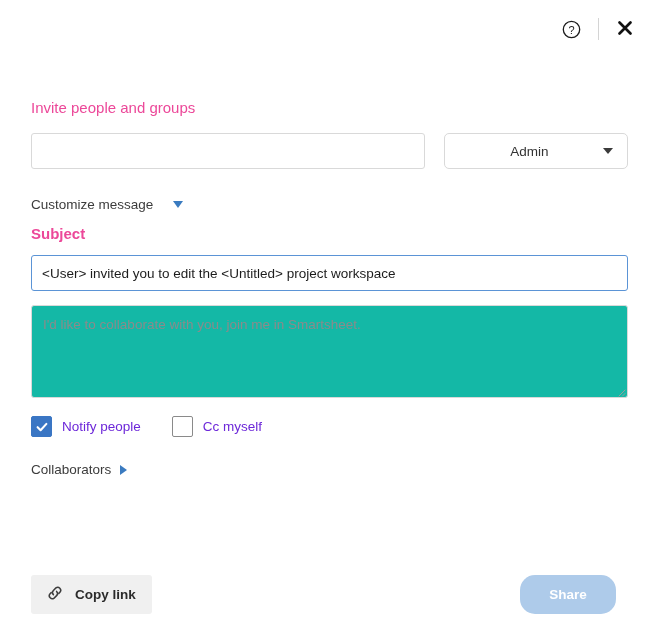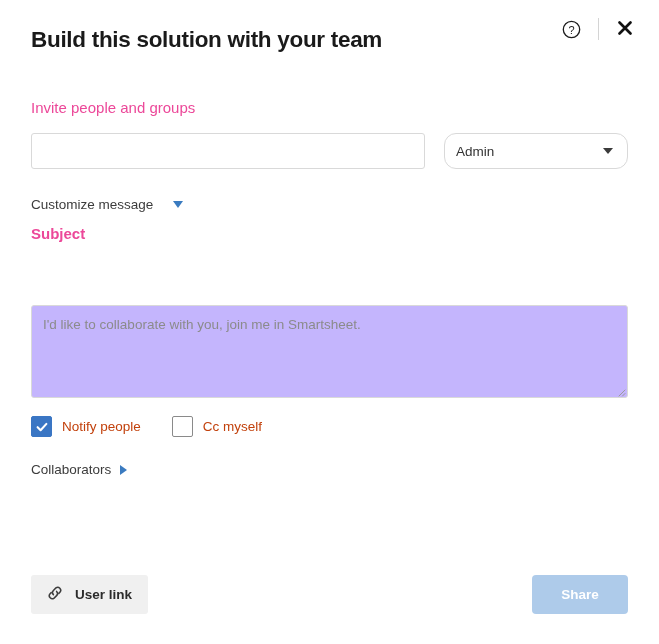--- a/index.html
+++ b/index.html
@@ -80,25 +80,26 @@
     padding: 0 10px;
     outline: none;
   }
   .invite-input::placeholder { color: #9a9a9a; }
 
   .role-select {
     position: absolute;
     left: 444px; top: 133px;
     width: 184px; height: 36px;
     border: 1px solid #d9d9d9;
-    border-radius: 12px;
+    border-radius: 5px;
     background: #fff;
     display: flex;
     align-items: center;
     cursor: pointer;
+    text-align: center;
   }
   .role-select .role-text {
     font-size: 13.5px;
     color: #333;
     padding-left: 11px;
     flex: 1;
   }
   .caret-down {
     width: 0; height: 0;
     border-left: 5px solid transparent;
@@ -146,21 +147,21 @@
     padding: 0 10px;
     outline: none;
   }
 
   .message-area {
     position: absolute;
     left: 31px; top: 305px;
     width: 597px; height: 93px;
     border: 1px solid #d9d9d9;
     border-radius: 3px;
-    background: #c4b5fd;
+    background: #14b8a6;
     font-family: "Liberation Sans", sans-serif;
     font-size: 13.5px;
     color: #222;
     padding: 10px 11px;
     resize: none;
     outline: none;
     line-height: 1.35;
   }
   .message-area::placeholder { color: #8b8b8b; }
   .resize-grip {
@@ -195,21 +196,21 @@
   .cbox.checked {
     background: #3a76c4;
     border: 1px solid #3a76c4;
   }
   .cbox.unchecked {
     background: #fff;
     border: 1.5px solid #8a8a8a;
   }
   .check-label {
     font-size: 13.5px;
-    color: #c2410c;
+    color: #6d28d9;
     margin-left: 10px;
     white-space: nowrap;
   }
 
   .collab-row {
     position: absolute;
     left: 31px; top: 462px;
     display: flex;
     align-items: center;
     gap: 9px;
@@ -238,25 +239,25 @@
   .copy-link-btn .cl-text {
     font-size: 13.5px;
     font-weight: bold;
     color: #2b2b2b;
     margin-left: 10px;
     white-space: nowrap;
   }
 
   .share-btn {
     position: absolute;
-    left: 532px; top: 575px;
+    left: 520px; top: 575px;
     width: 96px; height: 39px;
     background: #aecbea;
     border: none;
-    border-radius: 4px;
+    border-radius: 15px;
     color: #ffffff;
     font-family: "Liberation Sans", sans-serif;
     font-size: 13.5px;
     font-weight: bold;
     cursor: default;
   }
 </style>
 </head>
 <body>
 
@@ -274,36 +275,36 @@
     <div class="hdr-divider"></div>
     <button class="close-btn">
       <span>
         <svg width="18" height="18" viewBox="0 0 18 18">
           <path d="M3.5 3.5 L14.5 14.5 M14.5 3.5 L3.5 14.5" stroke="#111111" stroke-width="2.7" stroke-linecap="round"></path>
         </svg>
       </span>
     </button>
   </div>
 
-  <div class="title">Build this solution with your team</div>
 
   <div class="field-label" id="lbl-invite">Invite people and groups</div>
   <input class="invite-input" type="text" value="" placeholder="" style="">
 
   <div class="role-select">
     <span class="role-text">Admin</span>
     <span class="caret-down"></span>
   </div>
 
   <div class="customize-row">
     <span class="ctext">Customize message</span>
     <span class="tri-down-blue"></span>
   </div>
 
   <div class="field-label" id="lbl-subject">Subject</div>
+  <input class="subject-input" type="text" value="&lt;User&gt; invited you to edit the &lt;Untitled&gt; project workspace" style="">
 
   <textarea class="message-area" placeholder="I'd like to collaborate with you, join me in Smartsheet." style=""></textarea>
   <span class="resize-grip">
     <svg width="12" height="12" viewBox="0 0 12 12">
       <path d="M11 5 L5 11 M11 8.5 L8.5 11" stroke="#9b9b9b" stroke-width="1" stroke-linecap="round"></path>
     </svg>
   </span>
 
   <div class="checks">
     <div class="check-item">
@@ -327,18 +328,18 @@
 
   <button class="copy-link-btn">
     <span>
       <svg width="20" height="20" viewBox="0 0 20 20">
         <g fill="none" stroke="#3d3d3d" stroke-width="1.5" stroke-linecap="round">
           <path d="M8.4 11.6 A3 3 0 0 1 8.4 7.4 L10.9 4.9 A3 3 0 0 1 15.1 9.1 L13.8 10.4"></path>
           <path d="M11.6 8.4 A3 3 0 0 1 11.6 12.6 L9.1 15.1 A3 3 0 0 1 4.9 10.9 L6.2 9.6"></path>
         </g>
       </svg>
     </span>
-    <span class="cl-text">User link</span>
+    <span class="cl-text">Copy link</span>
   </button>
 
   <button class="share-btn" disabled="">Share</button>
 
 </div>
 
 </body></html>

